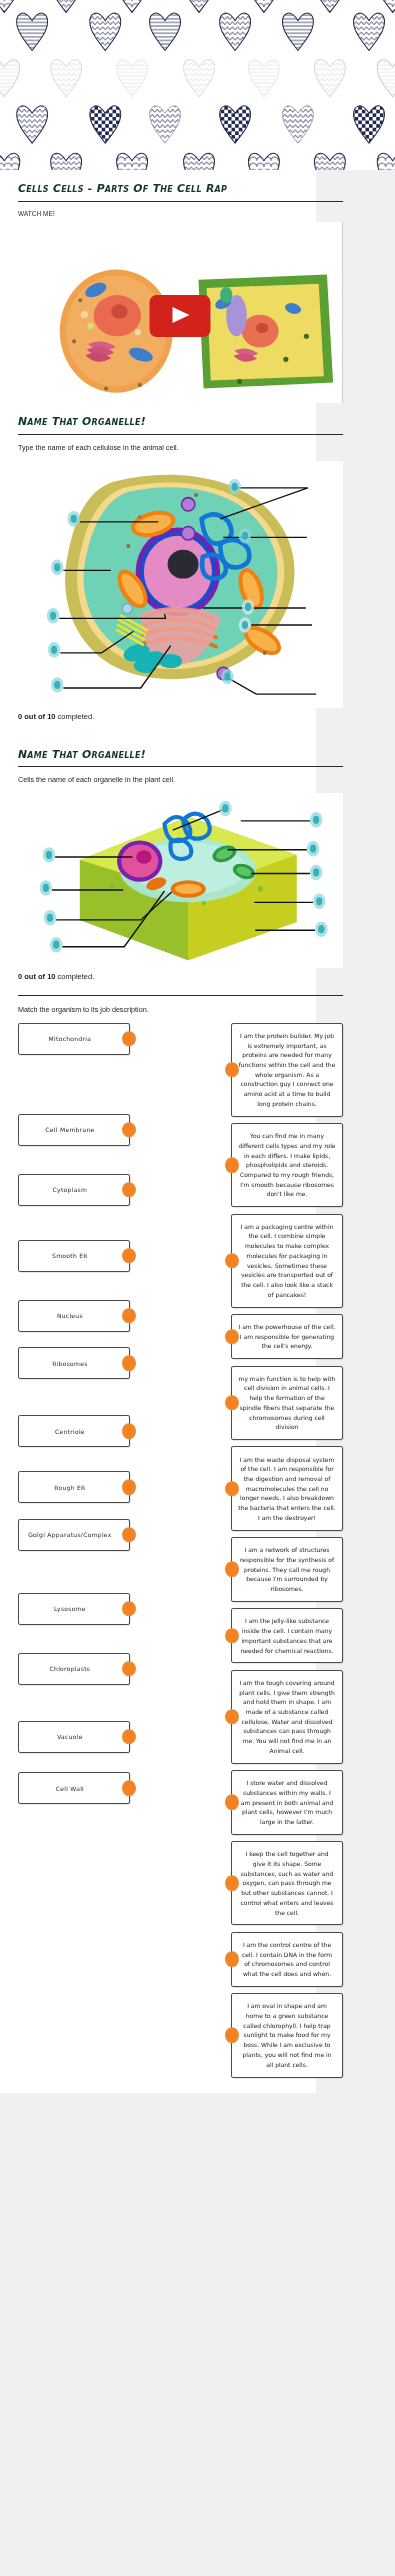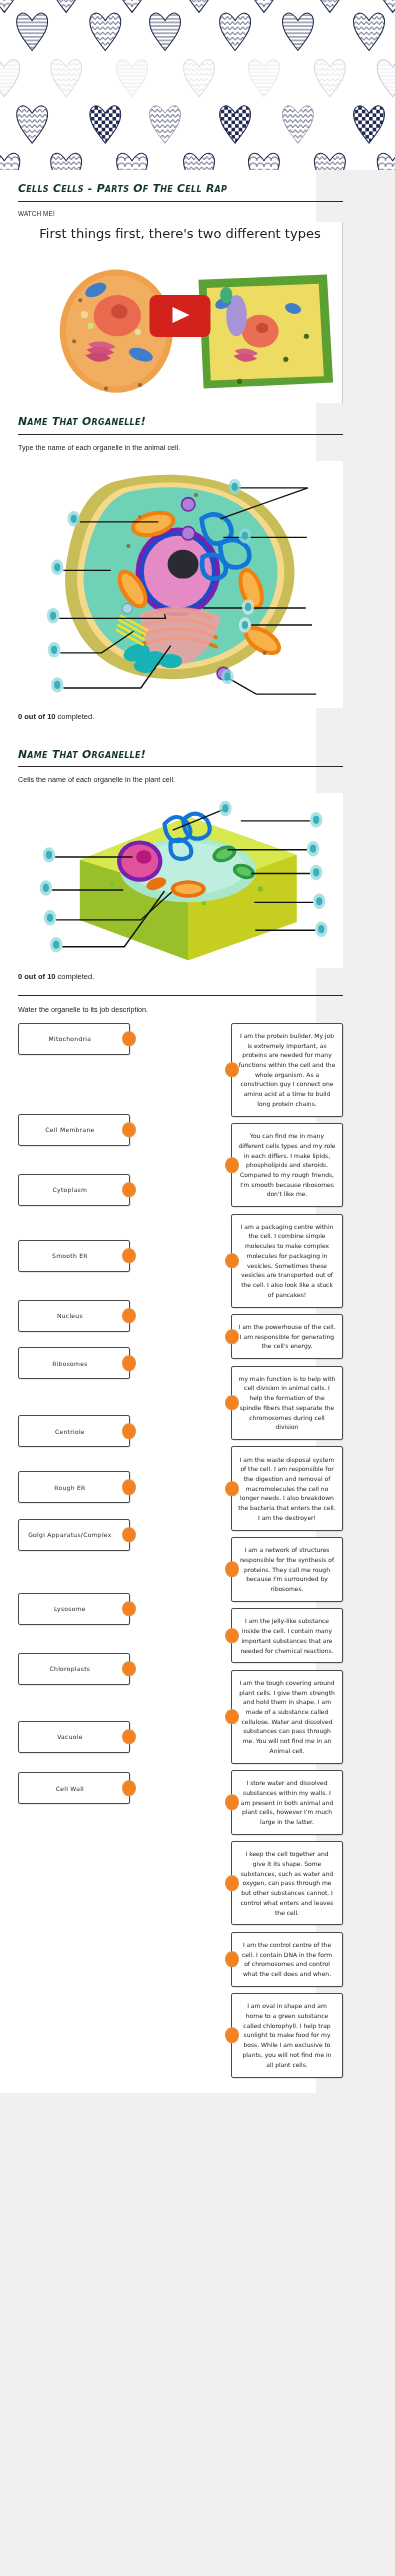--- a/index.html
+++ b/index.html
@@ -259,21 +259,20 @@
 <div class="sheet">
   <div class="wrap">
     <div class="inner">
 
       <h2 class="section-title">Cells Cells - Parts of the Cell Rap</h2>
       <hr class="section-rule">
 
       <div class="watch-me">WATCH ME!</div>
 
       <div class="video-box">
-        <div class="video-caption">First things first, there's two different types</div>
 
         <svg class="cells-art" viewBox="0 0 630 290" xmlns="http://www.w3.org/2000/svg">
 
           <g>
             <ellipse cx="190" cy="150" rx="110" ry="120" fill="#f0a14c"></ellipse>
             <ellipse cx="190" cy="150" rx="98" ry="108" fill="#f2ae60"></ellipse>
             <ellipse cx="192" cy="120" rx="46" ry="40" fill="#e96a4e"></ellipse>
             <ellipse cx="196" cy="112" rx="16" ry="14" fill="#c94a36"></ellipse>
             <ellipse cx="150" cy="70" rx="22" ry="12" fill="#3f7ec9" transform="rotate(-25 150 70)"></ellipse>
             <ellipse cx="238" cy="196" rx="24" ry="12" fill="#3f7ec9" transform="rotate(18 238 196)"></ellipse>
@@ -305,21 +304,21 @@
             <circle cx="430" cy="248" r="5" fill="#3a6b22"></circle>
             <circle cx="560" cy="160" r="5" fill="#3a6b22"></circle>
           </g>
         </svg>
 
         <div class="yt-play"></div>
       </div>
 
       <h2 class="section-title">Name that organelle!</h2>
       <hr class="section-rule">
-      <p class="section-sub">Type the name of each organelle in the animal cell.</p>
+      <p class="section-sub">Type the name of each cellulose in the animal cell.</p>
 
       <div class="diagram animal">
         <svg viewBox="0 0 630 480" xmlns="http://www.w3.org/2000/svg">
 
           <path d="M185 40 C300 10 430 30 490 100 C560 175 545 280 480 350
                    C410 430 270 440 190 400 C110 360 80 270 95 190
                    C108 118 130 58 185 40 Z" fill="#c9bd57"></path>
           <path d="M205 52 C310 28 420 46 474 110 C538 180 524 274 466 338
                    C400 410 276 420 204 382 C132 344 104 264 118 192
                    C130 126 154 70 205 52 Z" fill="#f5d98a"></path>
@@ -504,21 +503,21 @@
             <ellipse cx="588" cy="264" rx="6" ry="8" fill="#37b2bd"></ellipse>
           </g>
         </svg>
       </div>
 
       <div class="completed">
         <b>0</b><b> out of </b><b>10</b><span> completed.</span>
       </div>
 
       <hr class="section-rule">
-      <p class="section-sub">Water the organelle to its job description.</p>
+      <p class="section-sub">Match the organism to its job description.</p>
 
       <div class="match-area">
         <div class="match-cols">
           <div class="col-left" id="terms-col">
               <div class="term-card" style="margin-top: 0px;">
                 <span>Mitochondria</span>
                 <span class="dot right"></span>
               </div>
               <div class="term-card" style="margin-top: 59px;">
                 <span>Cell Membrane</span>

